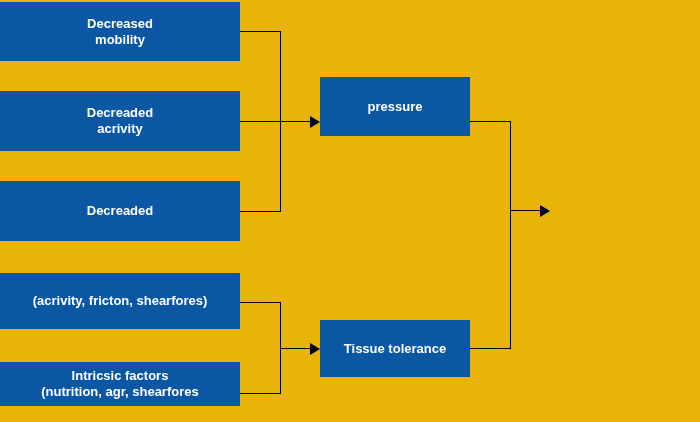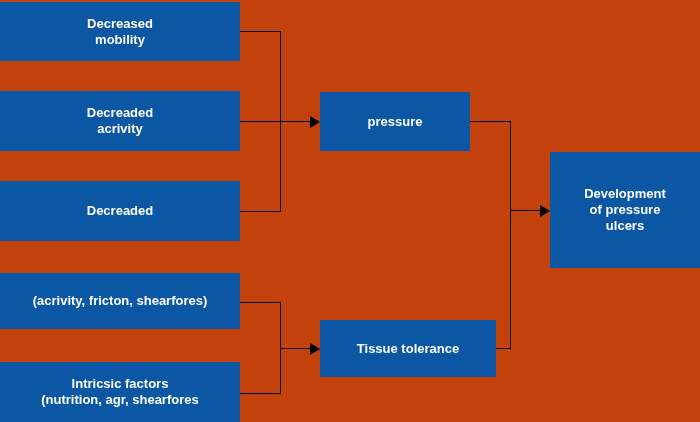--- a/index.html
+++ b/index.html
@@ -8,21 +8,21 @@
     padding: 0;
     background: #ffffff;
   }
   body {
     font-family: "Liberation Sans", sans-serif;
   }
   #diagram {
     position: relative;
     width: 700px;
     height: 422px;
-    background: #c2410c;
+    background: #eab308;
     overflow: hidden;
   }
   .node {
     position: absolute;
     box-sizing: border-box;
     background: #0b57a4;
     color: #ffffff;
     display: flex;
     flex-direction: column;
     align-items: center;
@@ -36,25 +36,25 @@
   .node .l2, .node .l3 { font-weight: bold; }
   .node.strong .l1,
   .node.strong .l2,
   .node.strong .l3 { font-weight: bold; }
 
   
   #node-mobility      { left: 0px;   top: 2px;   width: 240px; height: 59px; }
   #node-activity      { left: 0px;   top: 91px;  width: 240px; height: 60px; }
   #node-sensory       { left: 0px;   top: 181px; width: 240px; height: 60px; }
   #node-extrinsic     { left: 0px;   top: 273px; width: 240px; height: 56px; }
-  #node-intrinsic     { left: 0px;   top: 362px; width: 240px; height: 60px; }
+  #node-intrinsic     { left: 0px;   top: 362px; width: 240px; height: 44px; }
 
   
-  #node-pressure      { left: 320px; top: 92px;  width: 150px; height: 59px; }
-  #node-tissue        { left: 320px; top: 320px; width: 176px; height: 57px; }
+  #node-pressure      { left: 320px; top: 77px;  width: 150px; height: 59px; }
+  #node-tissue        { left: 320px; top: 320px; width: 150px; height: 57px; }
 
   
   #node-outcome       { left: 550px; top: 152px; width: 150px; height: 116px; font-size: 13px; }
 
   
   .hline, .vline {
     position: absolute;
     background: #000000;
   }
   .hline { height: 1px; }
@@ -138,19 +138,14 @@
   </div>
 
   <div class="node" id="node-pressure">
     <span class="l2">pressure</span>
   </div>
 
   <div class="node" id="node-tissue">
     <span class="l2">Tissue tolerance</span>
   </div>
 
-  <div class="node strong" id="node-outcome">
-    <span class="l1">Development</span>
-    <span class="l2">of pressure</span>
-    <span class="l3">ulcers</span>
-  </div>
 
 </div>
 
 </body></html>

